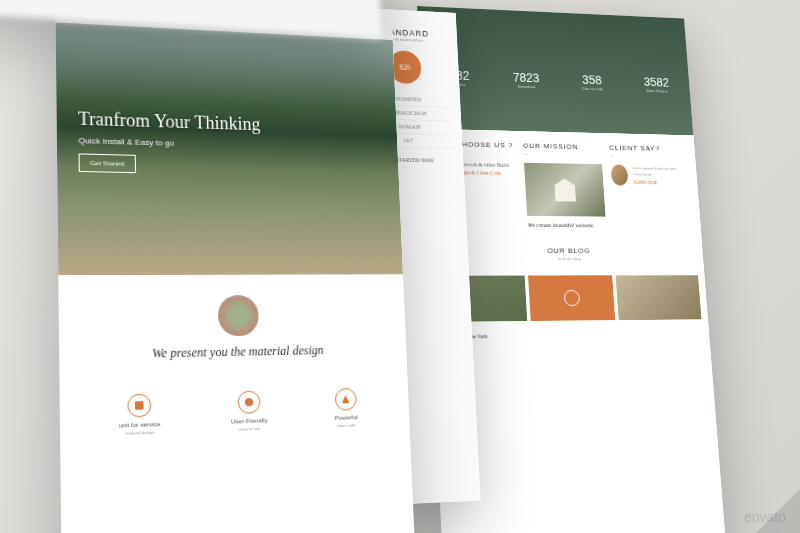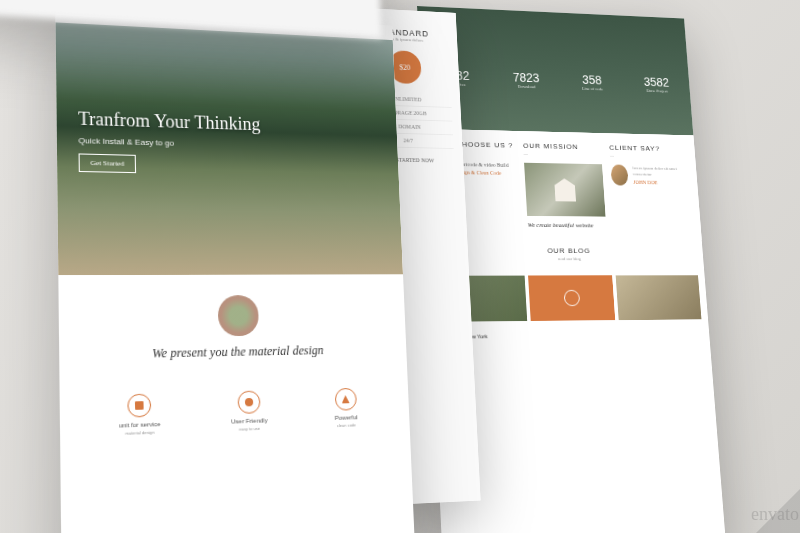--- a/index.html
+++ b/index.html
@@ -50,21 +50,21 @@
 .client-name{font-size:6px;color:#d67940;margin-top:3px}
 .blog-head{text-align:center;padding:8px}
 .blog-grid{display:flex;gap:4px;padding:0 8px}
 .blog-card{flex:1;height:50px}
 .bc1{background:linear-gradient(135deg,#7a8968,#5a6b48)}
 .bc2{background:#d67940;position:relative}
 .bc2::after{content:"";position:absolute;top:50%;left:50%;transform:translate(-50%,-50%);width:16px;height:16px;border:1.5px solid #fff;border-radius:50%}
 .bc3{background:linear-gradient(135deg,#c5b898,#8a7d5e)}
 .blog-cat{font-size:5px;color:#d67940;padding:4px 8px}
 .blog-title{font-size:6px;color:#333;padding:0 8px;font-family:Arial}
-.watermark{position:absolute;right:1px;bottom:8px;font-size:18px;color:rgba(100,100,100,0.25);font-family:Liberation Serif, serif;z-index:999}
+.watermark{position:absolute;right:14px;bottom:8px;font-size:14px;color:rgba(100,100,100,0.25);font-family:Liberation Sans, sans-serif;z-index:999}
 .corner{position:absolute;right:0;bottom:0;width:0;height:0;border-left:44px solid transparent;border-bottom:44px solid rgba(130,130,130,0.3);z-index:998}
 .row3{display:flex;gap:10px}
 .row3>div{flex:1}
 </style>
 </head>
 <body>
 
 <div class="stage">
 
 <div class="panel p4">

